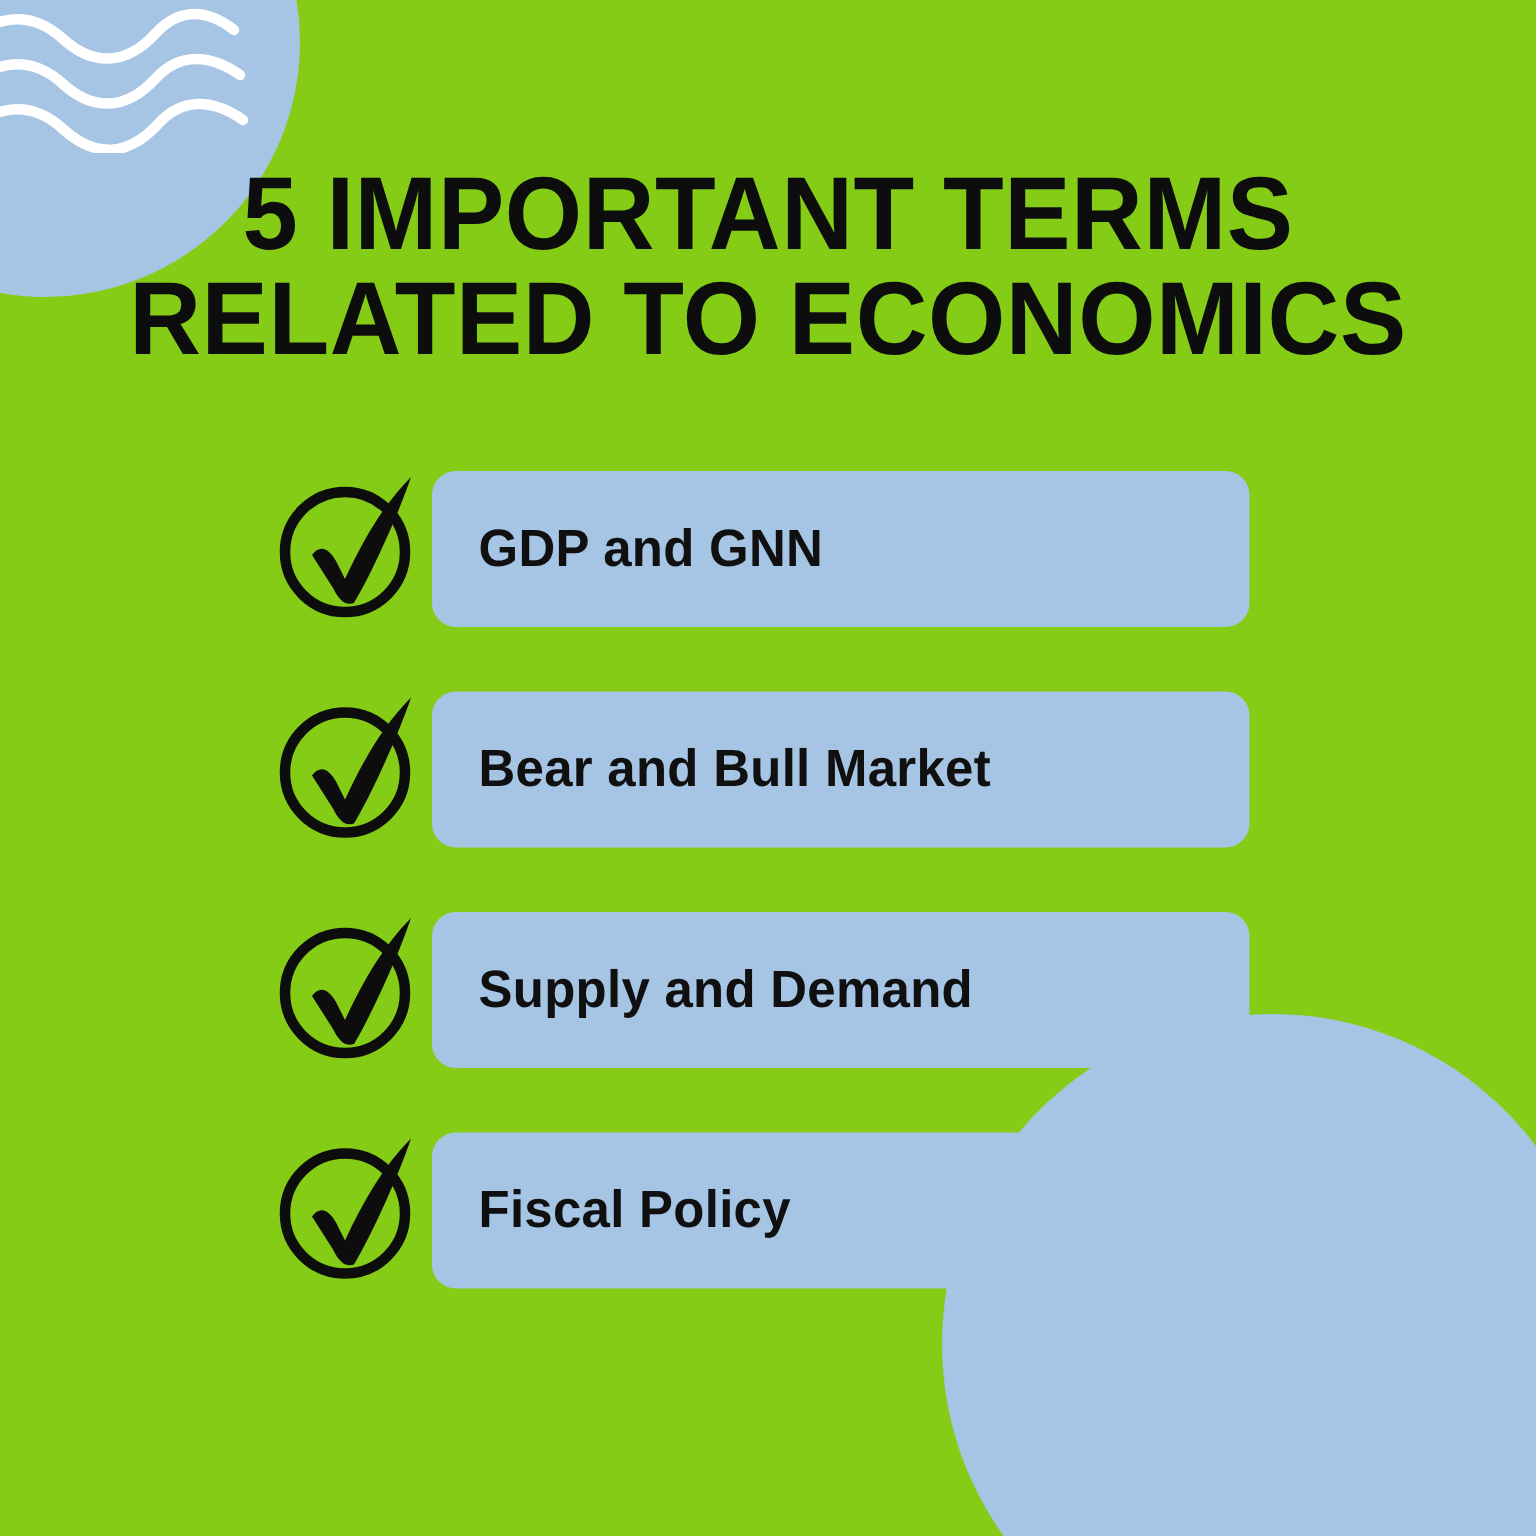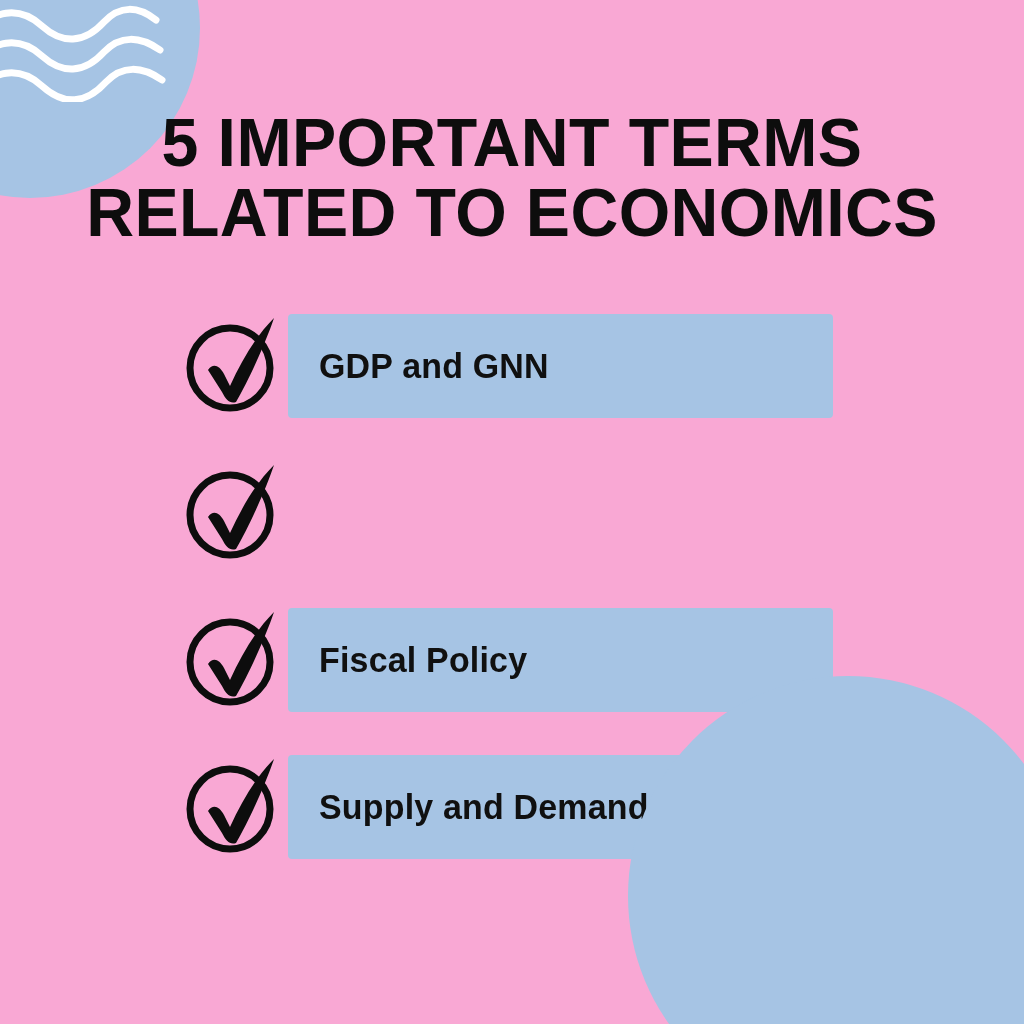--- a/index.html
+++ b/index.html
@@ -11,21 +11,21 @@
     width: 1024px;
     height: 1024px;
     font-family: "Liberation Sans", sans-serif;
     overflow: hidden;
   }
 
   #poster {
     position: relative;
     width: 1024px;
     height: 1024px;
-    background: #f9a8d4;
+    background: #84cc16;
     overflow: hidden;
   }
 
   
   .deco-circle-tl {
     position: absolute;
     left: -140px;
     top: -142px;
     width: 340px;
     height: 340px;
@@ -94,21 +94,21 @@
     height: 104px;
     overflow: visible;
   }
 
   .term-pill {
     position: absolute;
     left: 288px;
     width: 545px;
     height: 104px;
     background: #a6c4e4;
-    border-radius: 4px;
+    border-radius: 16px;
     box-sizing: border-box;
     display: flex;
     align-items: center;
     padding-left: 31px;
   }
   .term-label {
     font-family: "Liberation Sans", sans-serif;
     font-weight: bold;
     font-size: 35px;
     letter-spacing: 0.2px;
@@ -149,39 +149,42 @@
         <span class="term-label">GDP and GNN</span>
       </div>
     </div>
 
 
     <div class="term-row">
       <svg class="check-icon" viewBox="0 0 96 104">
         <ellipse cx="44" cy="58" rx="40" ry="40" fill="none" stroke="#0d0d0d" stroke-width="7"></ellipse>
         <path d="M22 60 C 27 53, 33 55, 38 64 L 44 76 C 56 50, 70 26, 88 8 C 80 32, 62 72, 50 92 C 44 94, 40 90, 36 82 Z" fill="#0d0d0d"></path>
       </svg>
-    </div>
-
-    <div class="term-row">
-      <svg class="check-icon" viewBox="0 0 96 104">
-        <ellipse cx="44" cy="58" rx="40" ry="40" fill="none" stroke="#0d0d0d" stroke-width="7"></ellipse>
-        <path d="M22 60 C 27 53, 33 55, 38 64 L 44 76 C 56 50, 70 26, 88 8 C 80 32, 62 72, 50 92 C 44 94, 40 90, 36 82 Z" fill="#0d0d0d"></path>
-      </svg>
       <div class="term-pill">
-        <span class="term-label">Fiscal Policy</span>
+        <span class="term-label">Bear and Bull Market</span>
       </div>
     </div>
 
     <div class="term-row">
       <svg class="check-icon" viewBox="0 0 96 104">
         <ellipse cx="44" cy="58" rx="40" ry="40" fill="none" stroke="#0d0d0d" stroke-width="7"></ellipse>
         <path d="M22 60 C 27 53, 33 55, 38 64 L 44 76 C 56 50, 70 26, 88 8 C 80 32, 62 72, 50 92 C 44 94, 40 90, 36 82 Z" fill="#0d0d0d"></path>
       </svg>
       <div class="term-pill">
         <span class="term-label">Supply and Demand</span>
       </div>
     </div>
 
+    <div class="term-row">
+      <svg class="check-icon" viewBox="0 0 96 104">
+        <ellipse cx="44" cy="58" rx="40" ry="40" fill="none" stroke="#0d0d0d" stroke-width="7"></ellipse>
+        <path d="M22 60 C 27 53, 33 55, 38 64 L 44 76 C 56 50, 70 26, 88 8 C 80 32, 62 72, 50 92 C 44 94, 40 90, 36 82 Z" fill="#0d0d0d"></path>
+      </svg>
+      <div class="term-pill">
+        <span class="term-label">Fiscal Policy</span>
+      </div>
+    </div>
+
   </div>
 
   <div class="deco-quarter-br"></div>
 
 </div>
 
 </body></html>

